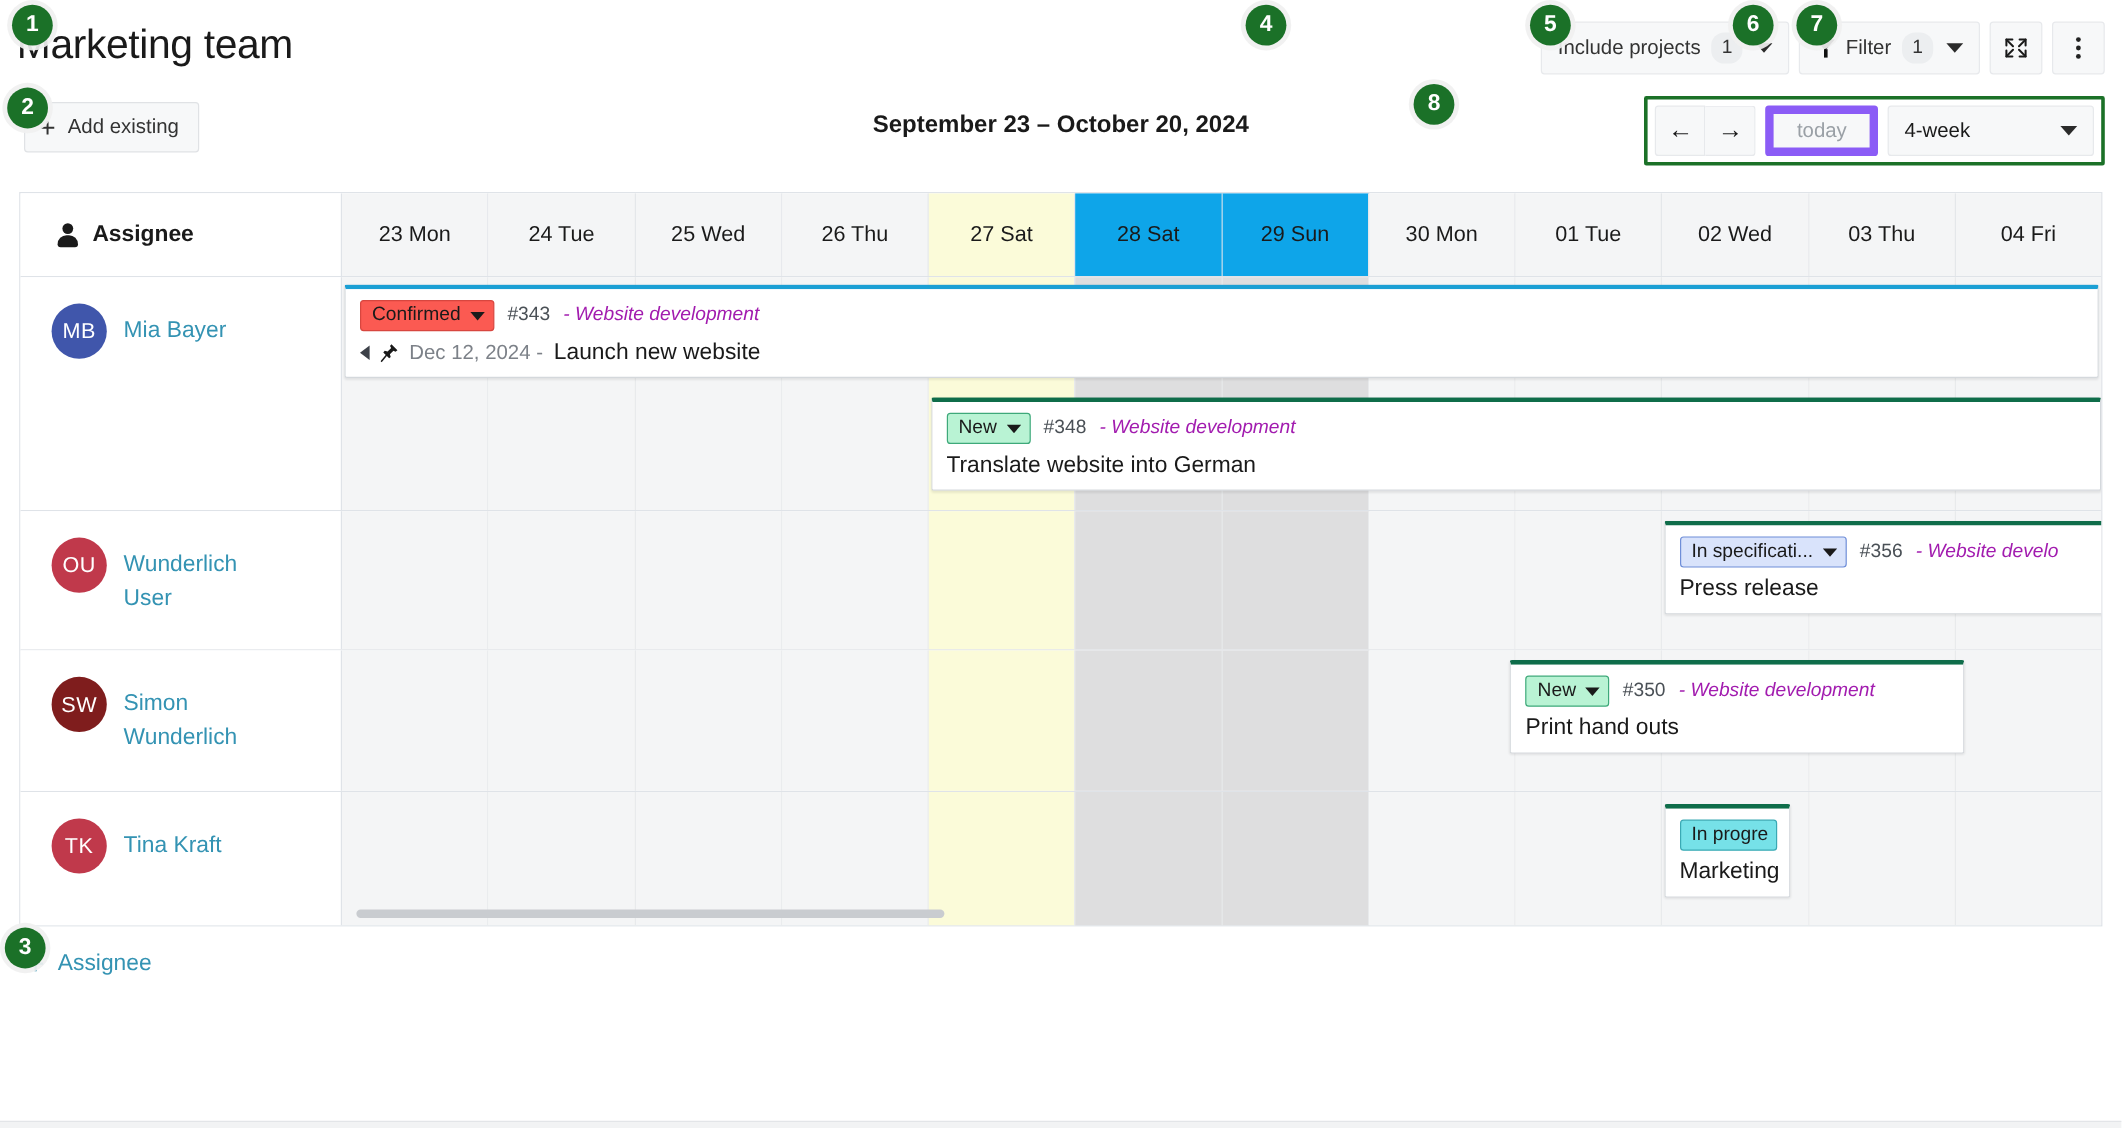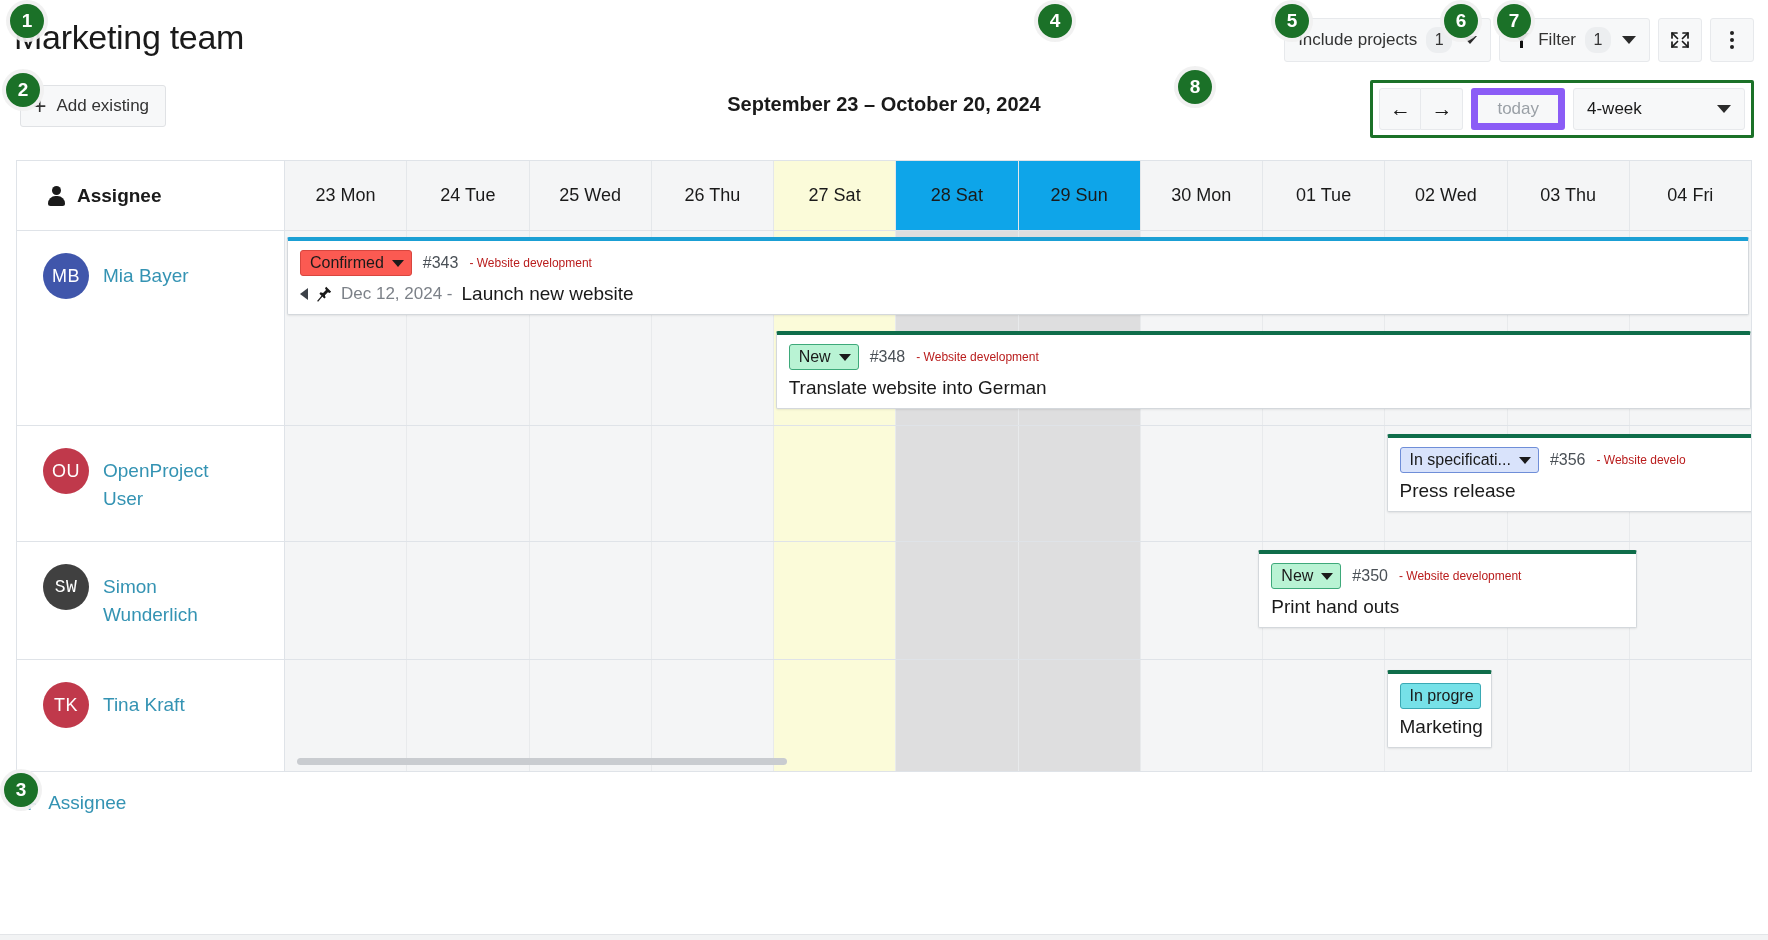--- a/index.html
+++ b/index.html
@@ -142,21 +142,21 @@
   }
   .ev-line1 { display: flex; align-items: center; gap: 11px; padding: 9px 10px 0 12px; }
   .ev-line2 { display: flex; align-items: center; gap: 9px; padding: 7px 10px 9px 12px; }
   .status-chip {
     display: inline-flex; align-items: center; gap: 8px;
     border-radius: 3px; padding: 3px 7px 3px 9px; font-size: 16px; color: #1a1a1a;
     white-space: nowrap; max-width: 150px;
   }
   .chip-caret { width: 0; height: 0; border-left: 6px solid transparent; border-right: 6px solid transparent; border-top: 7px solid #1a1a1a; }
   .ev-id { font-size: 16px; color: #4a5056; white-space: nowrap; }
-  .ev-proj { font-size: 12px; color: #b91c1c; white-space: nowrap; }
+  .ev-proj { font-size: 16px; color: #a21caf; font-style: italic; white-space: nowrap; }
   .ev-subject { font-size: 19px; color: #1a1a1a; white-space: nowrap; }
   .ev-date { font-size: 17px; color: #7c8188; white-space: nowrap; }
   .left-tri { width: 0; height: 0; border-top: 6px solid transparent; border-bottom: 6px solid transparent; border-right: 8px solid #3c4148; }
   .pin { position: relative; width: 15px; height: 16px; color:#1a1a1a; }
   .pin svg { width: 15px; height: 16px; display: block; }
 
   
   .hscroll { position: absolute; height: 7px; border-radius: 4px; background: #c9ccd0; }
 
   
@@ -281,40 +281,40 @@
             <div class="cell"></div>
             <div class="cell"></div>
             <div class="cell"></div>
             <div class="cell"></div>
             <div class="cell"></div>
           </div>
         </div>
         <div class="row" style="height: 116px;">
           <div class="row-assignee">
             <div class="avatar" style="background: rgb(192, 57, 75);">OU</div>
-            <div class="assignee-name" style="max-width: 120px;">OpenProject User</div>
+            <div class="assignee-name" style="max-width: 120px;">Wunderlich User</div>
           </div>
           <div class="row-cells">
             <div class="cell"></div>
             <div class="cell"></div>
             <div class="cell"></div>
             <div class="cell"></div>
             <div class="cell today"></div>
             <div class="cell weekend"></div>
             <div class="cell weekend"></div>
             <div class="cell"></div>
             <div class="cell"></div>
             <div class="cell"></div>
             <div class="cell"></div>
             <div class="cell"></div>
           </div>
         </div>
         <div class="row" style="height: 118px;">
           <div class="row-assignee">
-            <div class="avatar" style="background: #404040; font-family: Liberation Mono, monospace;">SW</div>
+            <div class="avatar" style="background: #7f1d1d;">SW</div>
             <div class="assignee-name" style="max-width: 120px;">Simon Wunderlich</div>
           </div>
           <div class="row-cells">
             <div class="cell"></div>
             <div class="cell"></div>
             <div class="cell"></div>
             <div class="cell"></div>
             <div class="cell today"></div>
             <div class="cell weekend"></div>
             <div class="cell weekend"></div>

